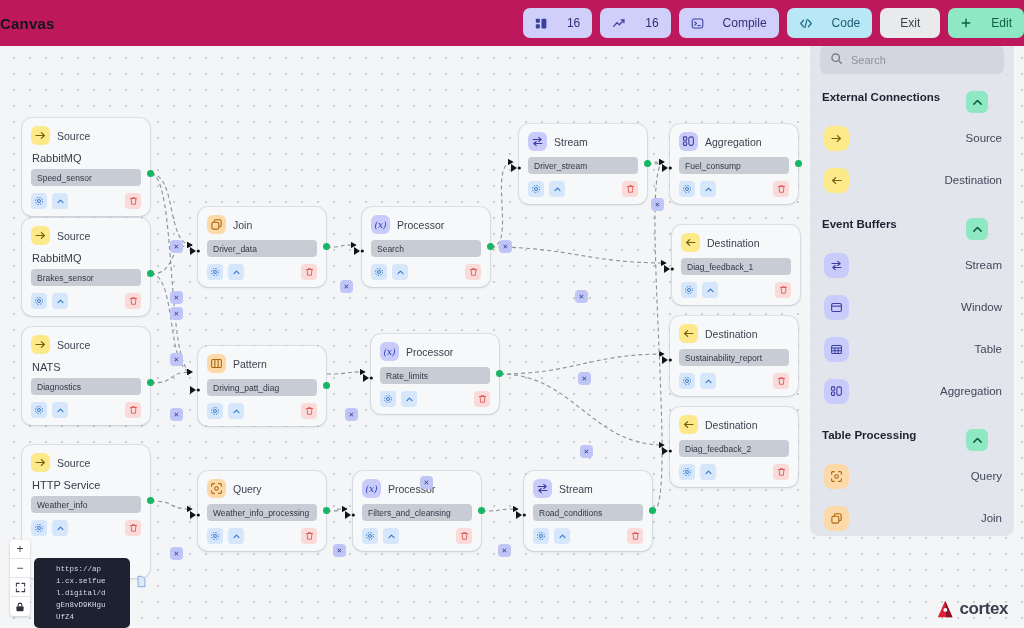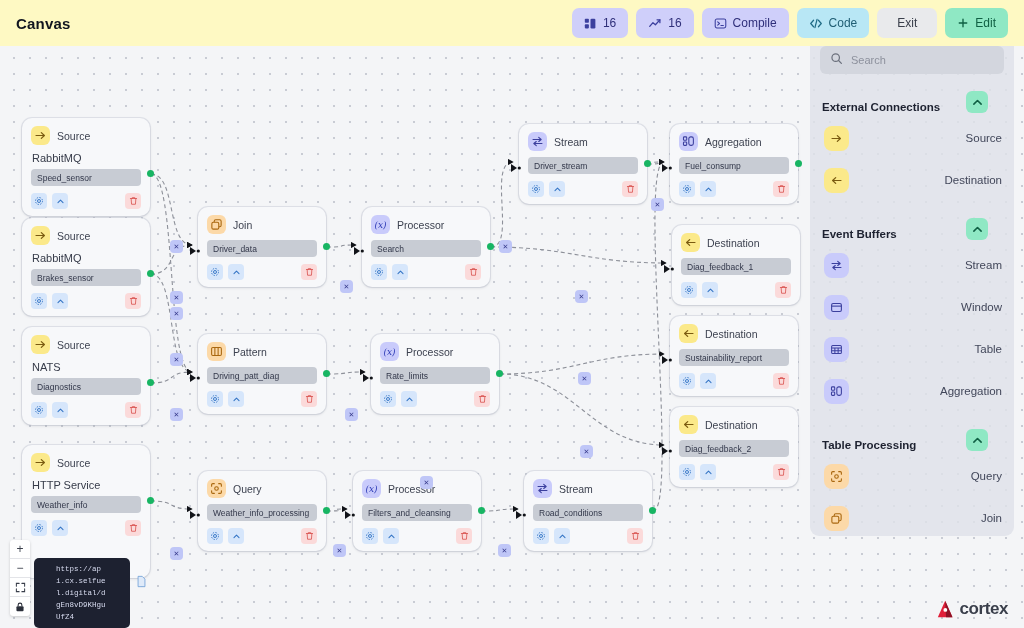--- a/index.html
+++ b/index.html
@@ -7,30 +7,30 @@
   body {
     font-family: "Liberation Sans", sans-serif;
     background: #f4f5f7;
     color: #2b2f3a;
     -webkit-font-smoothing: antialiased;
   }
 
   
   .header {
     position: absolute; left: 0; top: 0; width: 1024px; height: 46px;
-    background: #fef9c3;
+    background: #be185d;
     display: flex; align-items: center; justify-content: space-between;
-    padding: 0 16px;
+    padding: 0 0;
     z-index: 40;
   }
   .app-title { font-size: 15px; font-weight: bold; color: #11151f; letter-spacing: .2px; }
   .toolbar { display: flex; align-items: center; gap: 8px; }
   .tbtn {
     height: 30px; border-radius: 7px; display: flex; align-items: center;
-    gap: 6px; padding: 0 12px; font-size: 12px; cursor: pointer; user-select: none;
+    gap: 19px; padding: 0 12px; font-size: 12px; cursor: pointer; user-select: none;
     border: none; white-space: nowrap;
   }
   .tbtn.lav { background: #cfcffa; color: #2f2f7a; }
   .tbtn.cyan { background: #b8e7f5; color: #205f75; }
   .tbtn.grey { background: #e9eaec; color: #3a3f4b; padding: 0 20px; }
   .tbtn.green { background: #8fe8c4; color: #0f5f43; }
   .tbtn svg { display: block; }
 
   
   .canvas {
@@ -123,21 +123,21 @@
   .search {
     height: 28px; background: #d3d6de; border-radius: 6px;
     display: flex; align-items: center; gap: 8px; padding: 0 10px;
   }
   .search input {
     border: none; background: transparent; outline: none;
     font-family: "Liberation Sans", sans-serif; font-size: 11px; color: #4a4f5c; width: 140px;
   }
   .search input::placeholder { color: #8d919d; }
   .sec-head {
-    display: flex; align-items: flex-end; justify-content: space-between;
+    display: flex; align-items: flex-start; justify-content: space-between;
     margin: 17px 16px 4px 2px;
   }
   .sec-title { font-size: 11.5px; font-weight: bold; color: #1d2130; }
   .chev {
     width: 22px; height: 22px; border-radius: 6px; background: #8fe8c4;
     display: flex; align-items: center; justify-content: center; cursor: pointer;
   }
   .prow {
     display: flex; align-items: center; justify-content: flex-end;
     height: 42px; cursor: pointer; position: relative;
@@ -439,21 +439,21 @@
             </svg>
           </span>
     </div>
     <span class="handle-out" style="top:36px"></span>
         <span class="handle-in" style="top:34px">
       <svg width="10" height="8" viewBox="0 0 10 8">
             <path d="M0 0 L6 4 L0 8 Z" fill="#111318"></path>
             <circle cx="8.3" cy="4" r="1.6" fill="#111318"></circle>
           </svg></span>
       </div>
-      <div class="node" style="left: 198px; top: 288px;">
+      <div class="node" style="left: 198px; top: 300px;">
     <div class="node-head">
       <span class="node-badge b-orange">
             <svg width="13" height="13" viewBox="0 0 16 16" fill="none" stroke="#a9670f" stroke-width="1.3">
               <rect x="2" y="3" width="12" height="10" rx="1.5"></rect>
               <path d="M6 3.6 V12.4 M10 3.6 V12.4"></path>
             </svg>
           </span>
       <span class="node-type">Pattern</span>
     </div>
     <div style="height:6px"></div>

